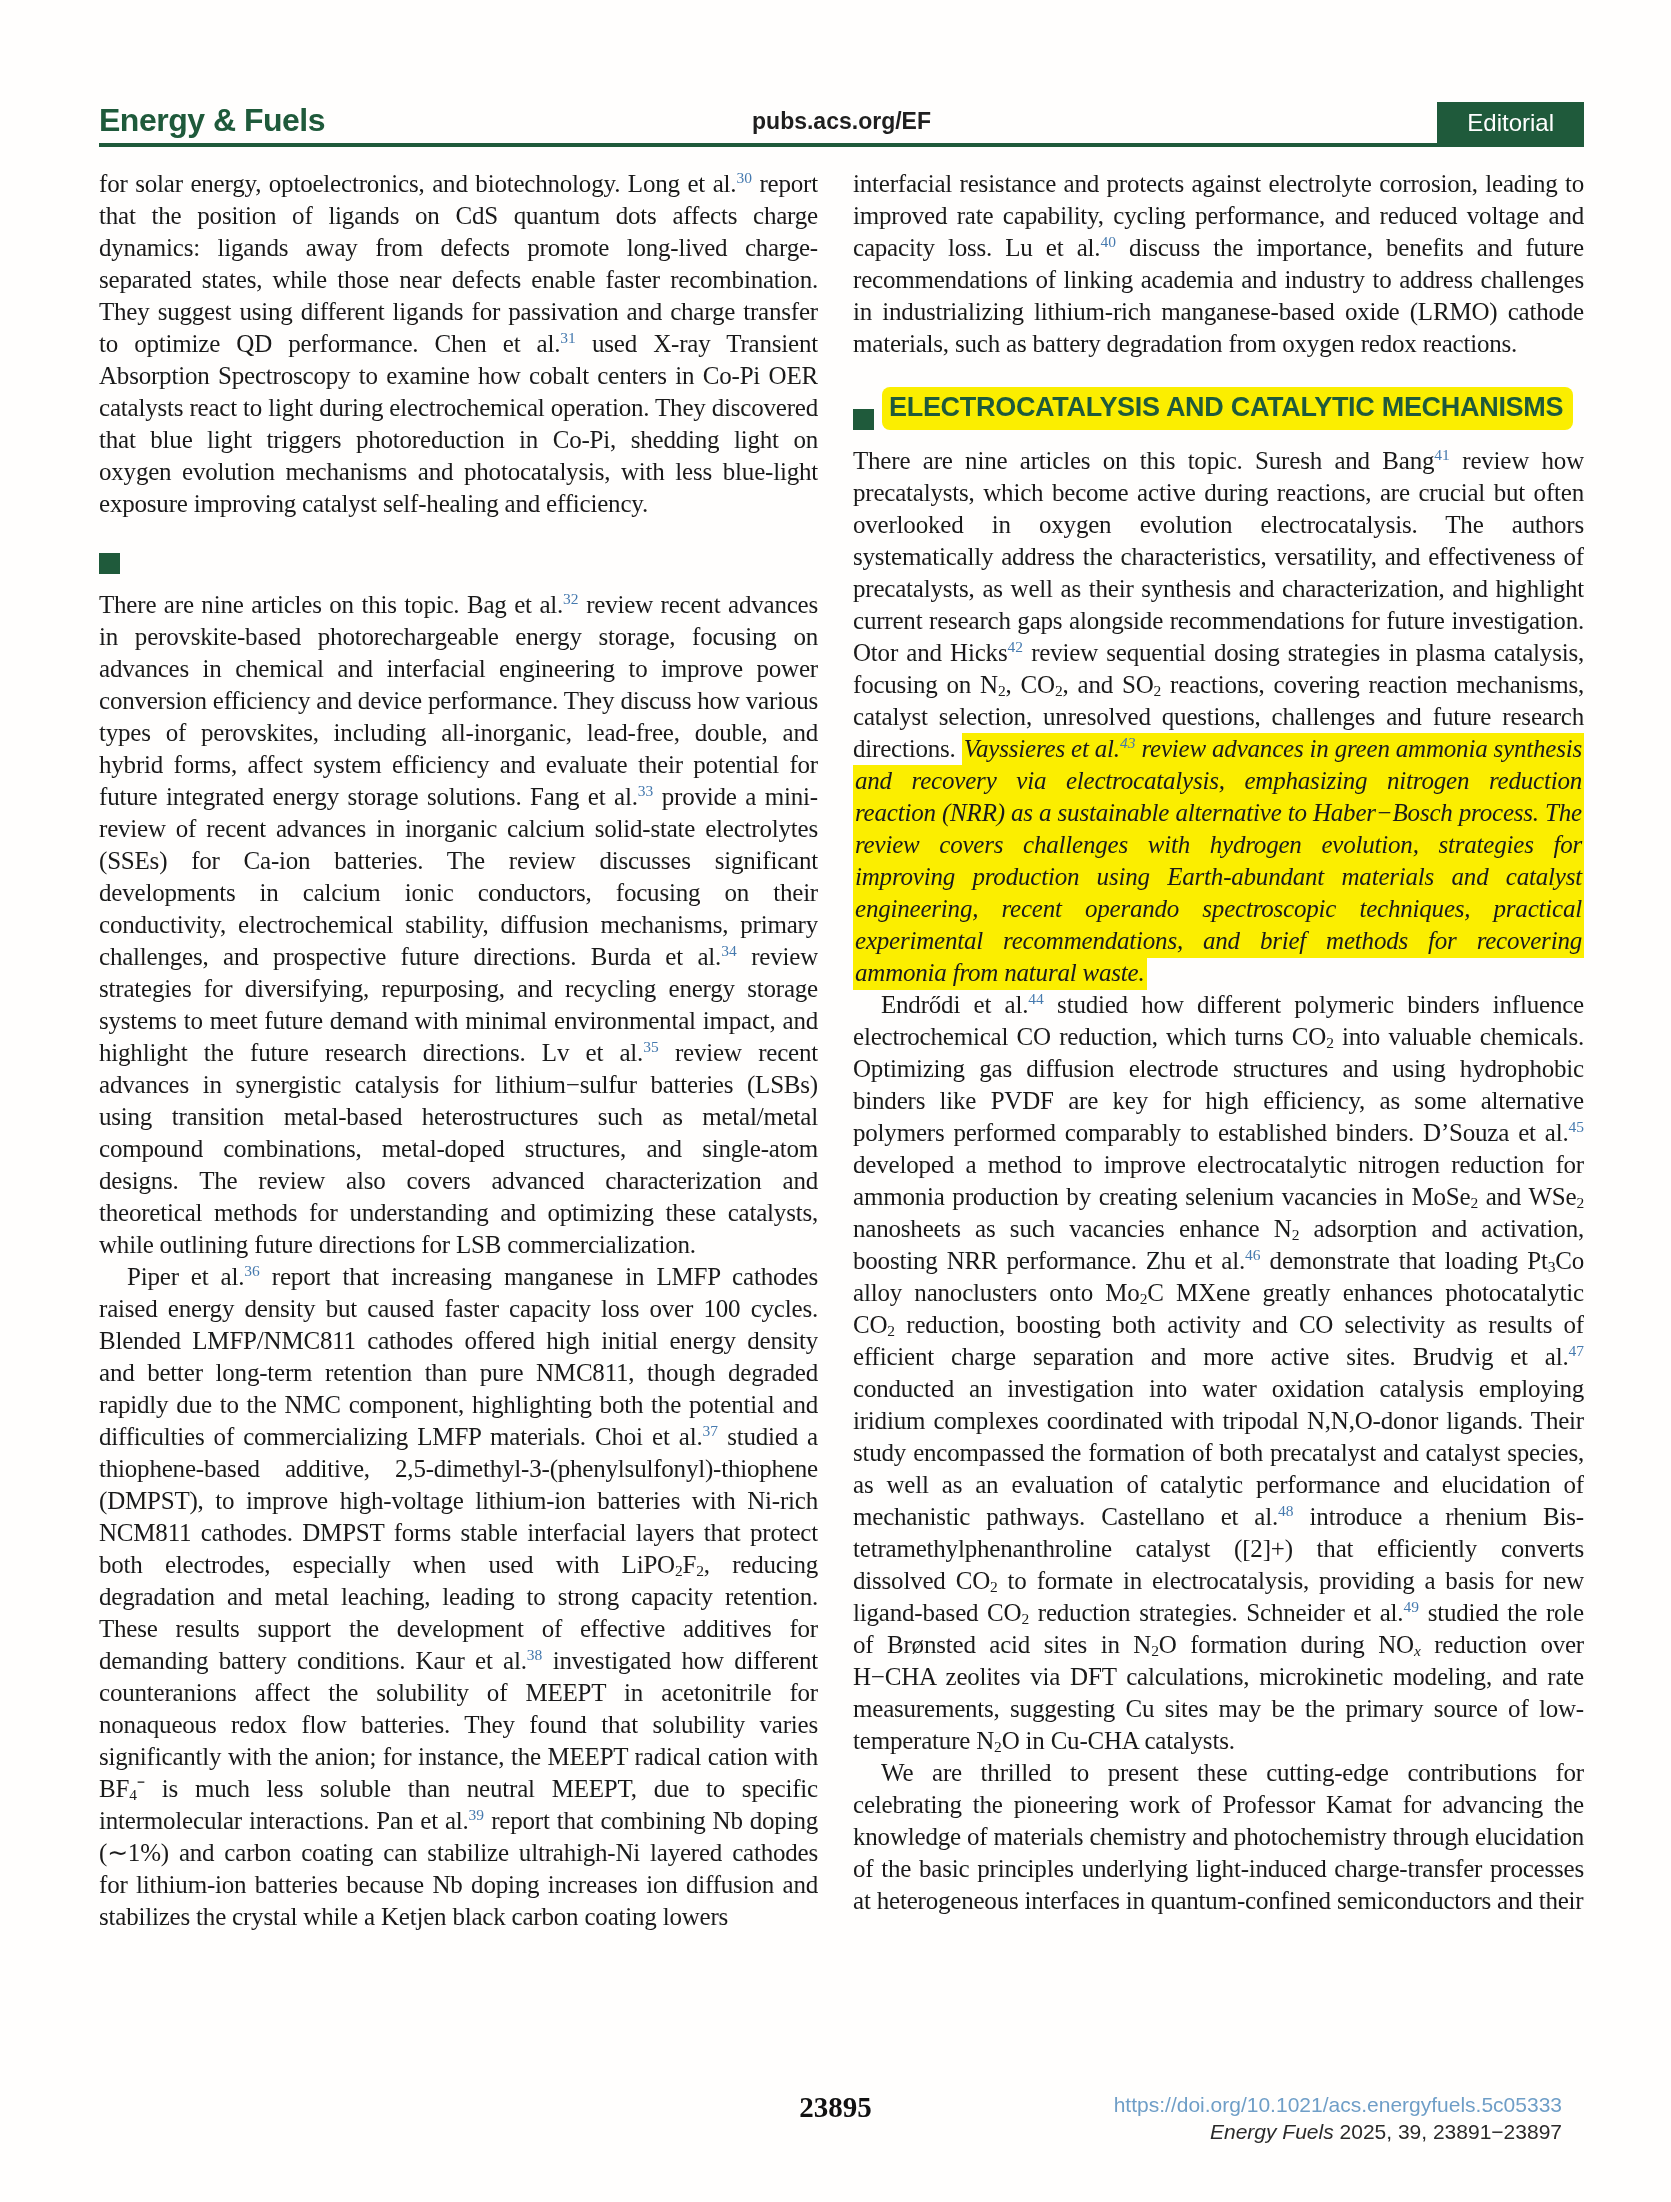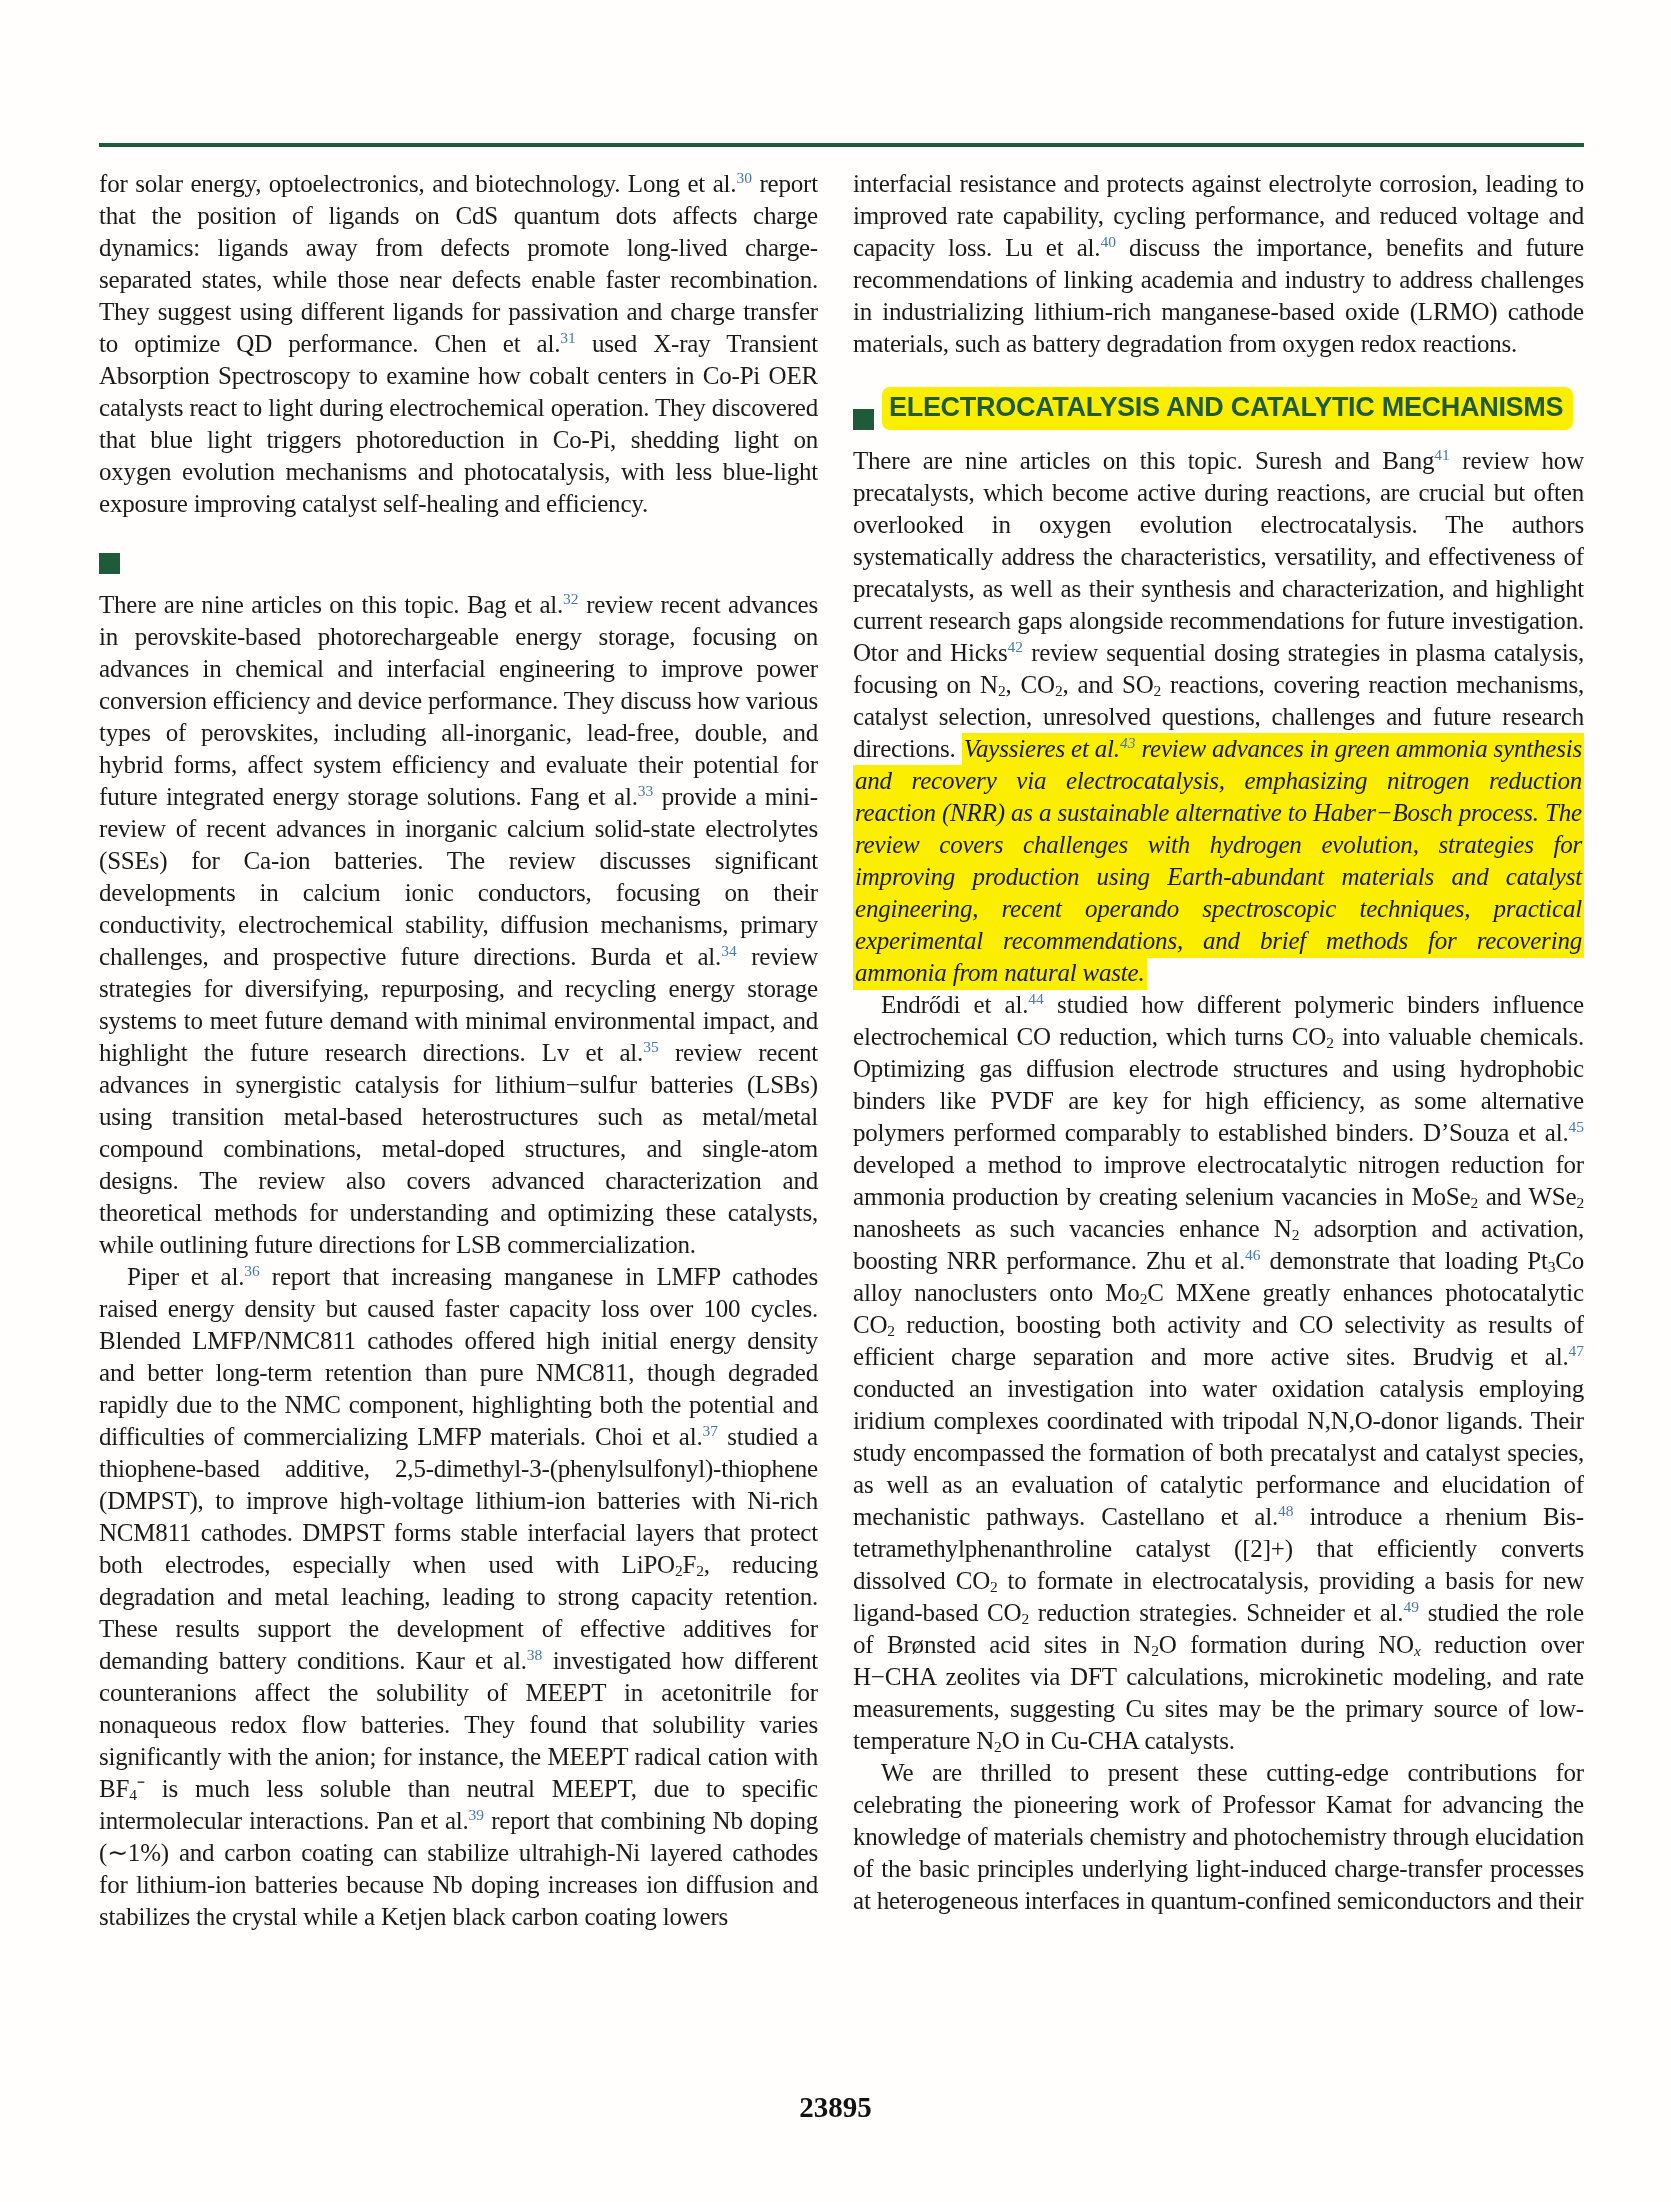--- a/index.html
+++ b/index.html
@@ -86,20 +86,25 @@
   }
   .foot-right .doi{color:var(--link); text-decoration:none; display:block;}
   .foot-right .cite{color:#2a2a2a;}
   .foot-right .cite i{font-style:italic;}
 </style>
 </head>
 <body>
 
 <div class="page">
 
+  <div class="hdr">
+    <div class="journal">Energy &amp; Fuels</div>
+    <a class="site" href="#">pubs.acs.org/EF</a>
+    <div class="badge">Editorial</div>
+  </div>
   <div class="hdr-rule"></div>
 
   <main>
     <section class="col col-left" id="col-left">
         <p>for solar energy, optoelectronics, and biotechnology. Long et al.<sup class="ref">30</sup> report that the position of ligands on CdS quantum dots affects charge dynamics: ligands away from defects promote long-lived charge-separated states, while those near defects enable faster recombination. They suggest using different ligands for passivation and charge transfer to optimize QD performance. Chen et al.<sup class="ref">31</sup> used X-ray Transient Absorption Spectroscopy to examine how cobalt centers in Co-Pi OER catalysts react to light during electrochemical operation. They discovered that blue light triggers photoreduction in Co-Pi, shedding light on oxygen evolution mechanisms and photocatalysis, with less blue-light exposure improving catalyst self-healing and efficiency.</p>
         <div class="section-heading">
           <span class="bullet"></span>
         </div>
         <p>There are nine articles on this topic. Bag et al.<sup class="ref">32</sup> review recent advances in perovskite-based photorechargeable energy storage, focusing on advances in chemical and interfacial engineering to improve power conversion efficiency and device performance. They discuss how various types of perovskites, including all-inorganic, lead-free, double, and hybrid forms, affect system efficiency and evaluate their potential for future integrated energy storage solutions. Fang et al.<sup class="ref">33</sup> provide a mini-review of recent advances in inorganic calcium solid-state electrolytes (SSEs) for Ca-ion batteries. The review discusses significant developments in calcium ionic conductors, focusing on their conductivity, electrochemical stability, diffusion mechanisms, primary challenges, and prospective future directions. Burda et al.<sup class="ref">34</sup> review strategies for diversifying, repurposing, and recycling energy storage systems to meet future demand with minimal environmental impact, and highlight the future research directions. Lv et al.<sup class="ref">35</sup> review recent advances in synergistic catalysis for lithium−sulfur batteries (LSBs) using transition metal-based heterostructures such as metal/metal compound combinations, metal-doped structures, and single-atom designs. The review also covers advanced characterization and theoretical methods for understanding and optimizing these catalysts, while outlining future directions for LSB commercialization.</p>
         <p class="indent">Piper et al.<sup class="ref">36</sup> report that increasing manganese in LMFP cathodes raised energy density but caused faster capacity loss over 100 cycles. Blended LMFP/NMC811 cathodes offered high initial energy density and better long-term retention than pure NMC811, though degraded rapidly due to the NMC component, highlighting both the potential and difficulties of commercializing LMFP materials. Choi et al.<sup class="ref">37</sup> studied a thiophene-based additive, 2,5-dimethyl-3-(phenylsulfonyl)-thiophene (DMPST), to improve high-voltage lithium-ion batteries with Ni-rich NCM811 cathodes. DMPST forms stable interfacial layers that protect both electrodes, especially when used with LiPO<sub>2</sub>F<sub>2</sub>, reducing degradation and metal leaching, leading to strong capacity retention. These results support the development of effective additives for demanding battery conditions. Kaur et al.<sup class="ref">38</sup> investigated how different counteranions affect the solubility of MEEPT in acetonitrile for nonaqueous redox flow batteries. They found that solubility varies significantly with the anion; for instance, the MEEPT radical cation with BF<sub>4</sub>⁻ is much less soluble than neutral MEEPT, due to specific intermolecular interactions. Pan et al.<sup class="ref">39</sup> report that combining Nb doping (∼1%) and carbon coating can stabilize ultrahigh-Ni layered cathodes for lithium-ion batteries because Nb doping increases ion diffusion and stabilizes the crystal while a Ketjen black carbon coating lowers</p>
@@ -111,15 +116,19 @@
           <span class="heading-text hl-heading">ELECTROCATALYSIS AND CATALYTIC MECHANISMS</span>
         </div>
         <p>There are nine articles on this topic. Suresh and Bang<sup class="ref">41</sup> review how precatalysts, which become active during reactions, are crucial but often overlooked in oxygen evolution electrocatalysis. The authors systematically address the characteristics, versatility, and effectiveness of precatalysts, as well as their synthesis and characterization, and highlight current research gaps alongside recommendations for future investigation. Otor and Hicks<sup class="ref">42</sup> review sequential dosing strategies in plasma catalysis, focusing on N<sub>2</sub>, CO<sub>2</sub>, and SO<sub>2</sub> reactions, covering reaction mechanisms, catalyst selection, unresolved questions, challenges and future research directions. <span class="hl">Vayssieres et al.<sup class="ref">43</sup> review advances in green ammonia synthesis and recovery via electrocatalysis, emphasizing nitrogen reduction reaction (NRR) as a sustainable alternative to Haber−Bosch process. The review covers challenges with hydrogen evolution, strategies for improving production using Earth-abundant materials and catalyst engineering, recent operando spectroscopic techniques, practical experimental recommendations, and brief methods for recovering ammonia from natural waste.</span></p>
         <p class="indent">Endrődi et al.<sup class="ref">44</sup> studied how different polymeric binders influence electrochemical CO reduction, which turns CO<sub>2</sub> into valuable chemicals. Optimizing gas diffusion electrode structures and using hydrophobic binders like PVDF are key for high efficiency, as some alternative polymers performed comparably to established binders. D’Souza et al.<sup class="ref">45</sup> developed a method to improve electrocatalytic nitrogen reduction for ammonia production by creating selenium vacancies in MoSe<sub>2</sub> and WSe<sub>2</sub> nanosheets as such vacancies enhance N<sub>2</sub> adsorption and activation, boosting NRR performance. Zhu et al.<sup class="ref">46</sup> demonstrate that loading Pt<sub>3</sub>Co alloy nanoclusters onto Mo<sub>2</sub>C MXene greatly enhances photocatalytic CO<sub>2</sub> reduction, boosting both activity and CO selectivity as results of efficient charge separation and more active sites. Brudvig et al.<sup class="ref">47</sup> conducted an investigation into water oxidation catalysis employing iridium complexes coordinated with tripodal N,N,O-donor ligands. Their study encompassed the formation of both precatalyst and catalyst species, as well as an evaluation of catalytic performance and elucidation of mechanistic pathways. Castellano et al.<sup class="ref">48</sup> introduce a rhenium Bis-tetramethylphenanthroline catalyst ([2]+) that efficiently converts dissolved CO<sub>2</sub> to formate in electrocatalysis, providing a basis for new ligand-based CO<sub>2</sub> reduction strategies. Schneider et al.<sup class="ref">49</sup> studied the role of Brønsted acid sites in N<sub>2</sub>O formation during NO<sub class="it">x</sub> reduction over H−CHA zeolites via DFT calculations, microkinetic modeling, and rate measurements, suggesting Cu sites may be the primary source of low-temperature N<sub>2</sub>O in Cu-CHA catalysts.</p>
         <p class="indent">We are thrilled to present these cutting-edge contributions for celebrating the pioneering work of Professor Kamat for advancing the knowledge of materials chemistry and photochemistry through elucidation of the basic principles underlying light-induced charge-transfer processes at heterogeneous interfaces in quantum-confined semiconductors and their</p>
       </section>
   </main>
 
   <div class="pagenum">23895</div>
 
+  <div class="foot-right">
+    <a class="doi" href="#">https://doi.org/10.1021/acs.energyfuels.5c05333</a>
+    <div class="cite"><i>Energy Fuels</i><span> 2025, 39, 23891−23897</span></div>
+  </div>
 
 </div>
 
 
 </body></html>

